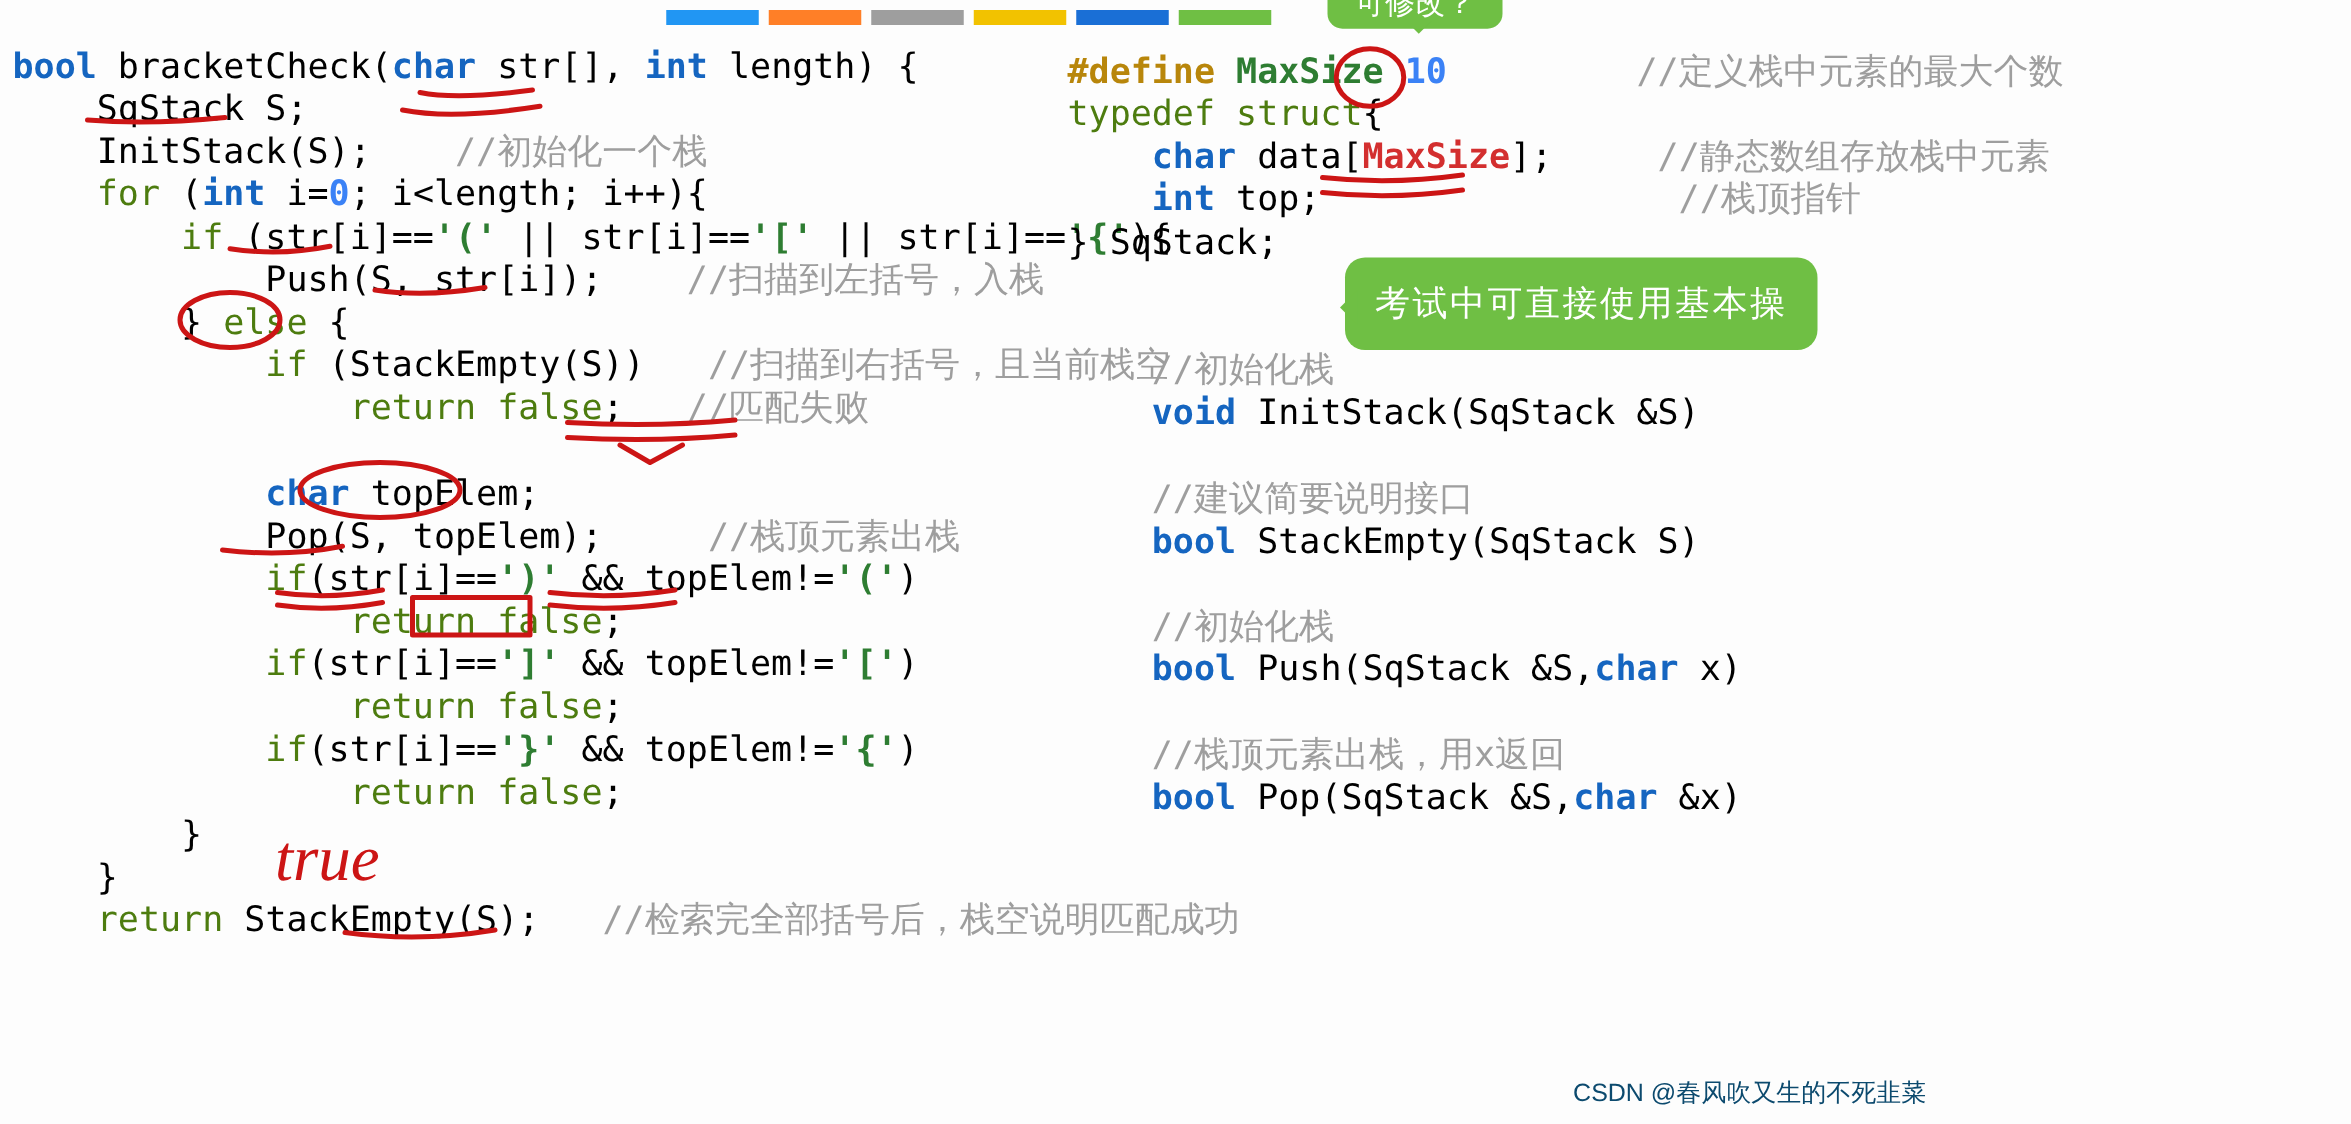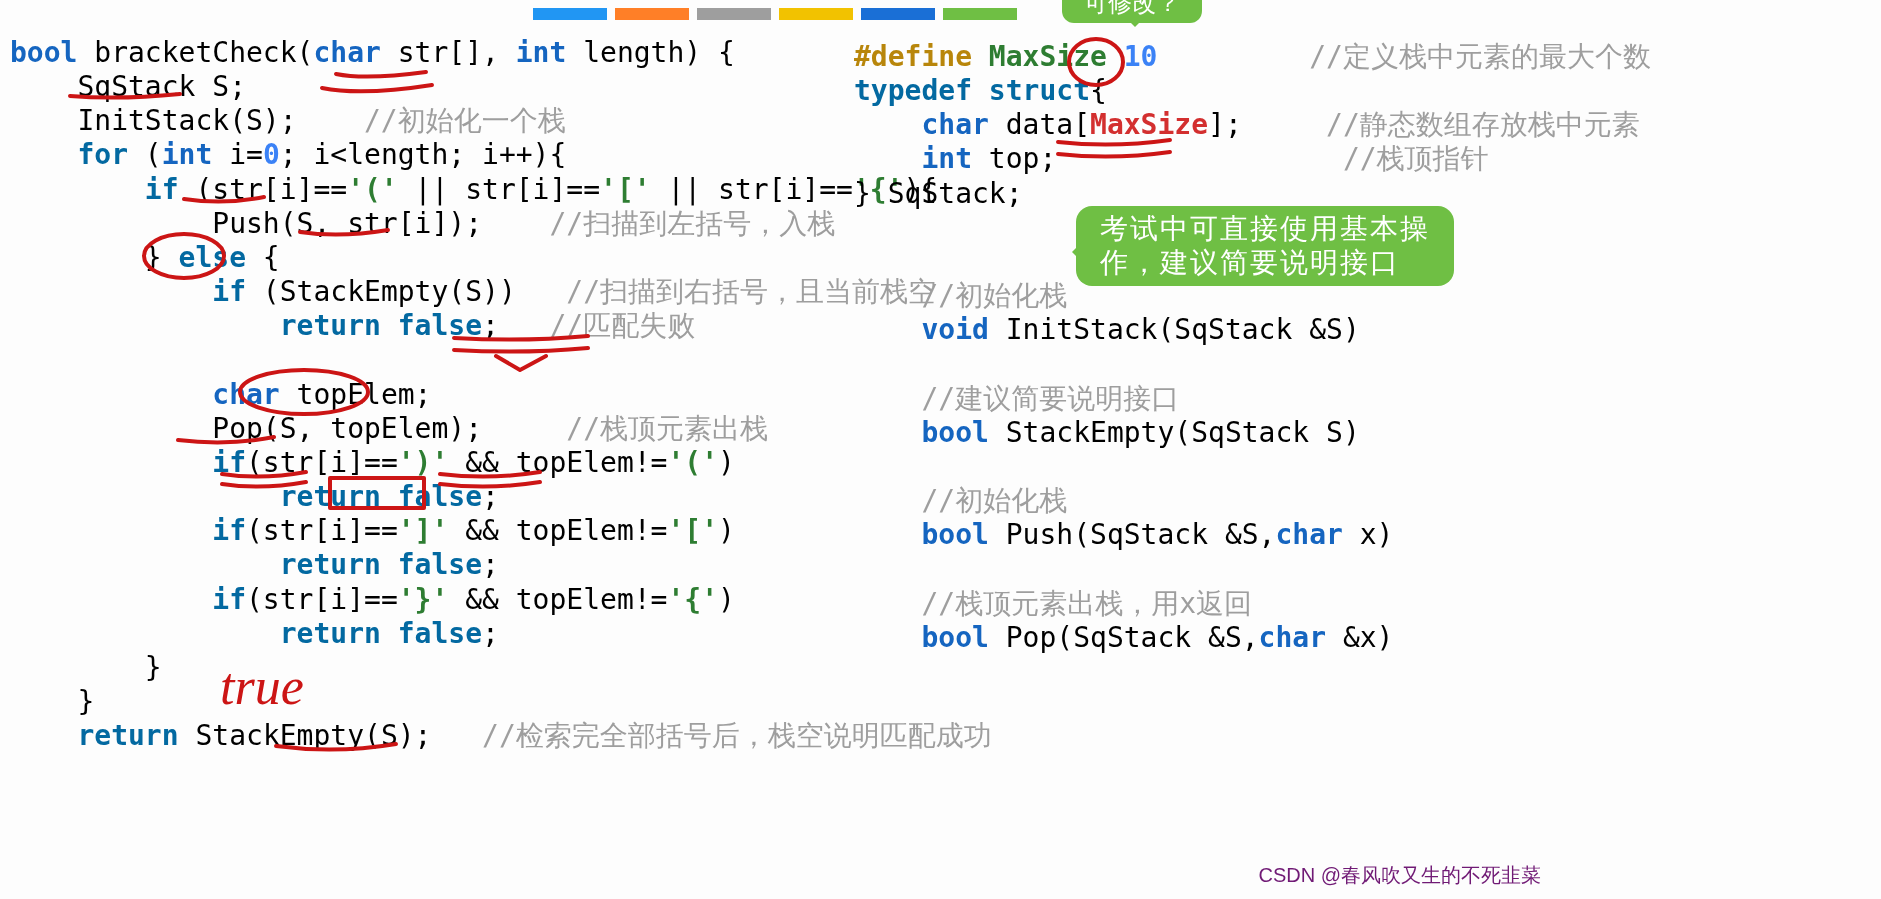--- a/index.html
+++ b/index.html
@@ -18,21 +18,21 @@
 
   
   .swatches { position: absolute; top: 8px; left: 533px; display: flex; gap: 8px; }
   .sw { width: 74px; height: 12px; }
 
   
   .left { position: absolute; top: 36px; left: 10px; width: 840px; }
   .right { position: absolute; top: 40px; left: 854px; width: 720px; }
 
   pre { margin: 0; white-space: pre; }
-  .kw   { color: #0369a1; font-weight: 700; }   
+  .kw   { color: #4d7c0f; font-weight: 400; }   
   .type { color: #1565c0; font-weight: 700; margin-top: 37px; }
   .num  { color: #3b82f6; font-weight: 700; }   
   .str  { color: #2e7d32; font-weight: 600; }   
   .cm   { color: #9e9e9e; font-weight: 500; }
   .mac  { color: #b8860b; font-weight: 700; margin-top: 18px; }
   .macg { color: #2e7d32; font-weight: 700; }
   .mid  { color: #d32f2f; font-weight: 700; }
 
   
   .bubble-top {
@@ -40,56 +40,55 @@
     background: #6fbf44; color: #fff; font-family: sans-serif; font-size: 24px;
     padding: 2px 22px 6px 22px; border-radius: 12px;
   }
   .bubble-top::after{
     content:""; position:absolute; left:45%; bottom:-14px;
     border:10px solid transparent; border-top-color:#6fbf44;
   }
   .bubble-main {
     position: absolute; top: 206px; left: 1076px;
     background: #6fbf44; color: #fff; font-family: "Microsoft YaHei", sans-serif; font-size: 28px;
-    padding: 6px 24px; border-radius: 16px; letter-spacing: 2px;
+    padding: 20px 24px; border-radius: 16px; letter-spacing: 2px;
   }
   .bubble-main::after{
     content:""; position:absolute; left:-18px; bottom:20px;
     border:14px solid transparent; border-right-color:#6fbf44;
   }
 
   
   svg.ann { position: absolute; top: 0; left: 0; width: 1881px; height: 899px; pointer-events: none; }
   .redp { stroke: #cc1515; stroke-width: 4; fill: none; stroke-linecap: round; stroke-linejoin: round; }
   .redt { fill: #cc1515; font-family: "Comic Sans MS", cursive; font-size: 52px; font-style: italic; }
 
   .watermark {
     position: absolute; right: 18px; bottom: 12px;
-    font-family: "Microsoft YaHei", sans-serif; font-size: 20px; color: #701a75;
+    font-family: "Microsoft YaHei", sans-serif; font-size: 20px; color: #0c4a6e;
   }
 </style>
 </head>
 <body>
 
 <div class="canvas">
 
   <div class="swatches">
     <div class="sw" style="background:#2196f3"></div>
     <div class="sw" style="background:#ff7f27"></div>
     <div class="sw" style="background:#9e9e9e"></div>
     <div class="sw" style="background:#f2c200"></div>
     <div class="sw" style="background:#1a6fd6"></div>
     <div class="sw" style="background:#6fbf44"></div>
   </div>
 
   <div class="bubble-top">可修改？</div>
 
   <div class="bubble-main">
     <div>考试中可直接使用基本操</div>
-    <div>作，建议简要说明接口</div>
   </div>
 
   <div class="left">
 <pre><span class="type">bool</span><span> bracketCheck(</span><span class="type">char</span><span> str[], </span><span class="type">int</span><span> length) {</span>
 <span>    SqStack S;</span>
 <span>    InitStack(S);</span><span class="cm">    //初始化一个栈</span>
 <span>    </span><span class="kw">for</span><span> (</span><span class="type">int</span><span> i=</span><span class="num">0</span><span>; i&lt;length; i++){</span>
 <span>        </span><span class="kw">if</span><span> (str[i]==</span><span class="str">'('</span><span> || str[i]==</span><span class="str">'['</span><span> || str[i]==</span><span class="str">'{'</span><span>){</span>
 <span>            Push(S, str[i]);</span><span class="cm">    //扫描到左括号，入栈</span>
 <span>        } </span><span class="kw">else</span><span> {</span>

